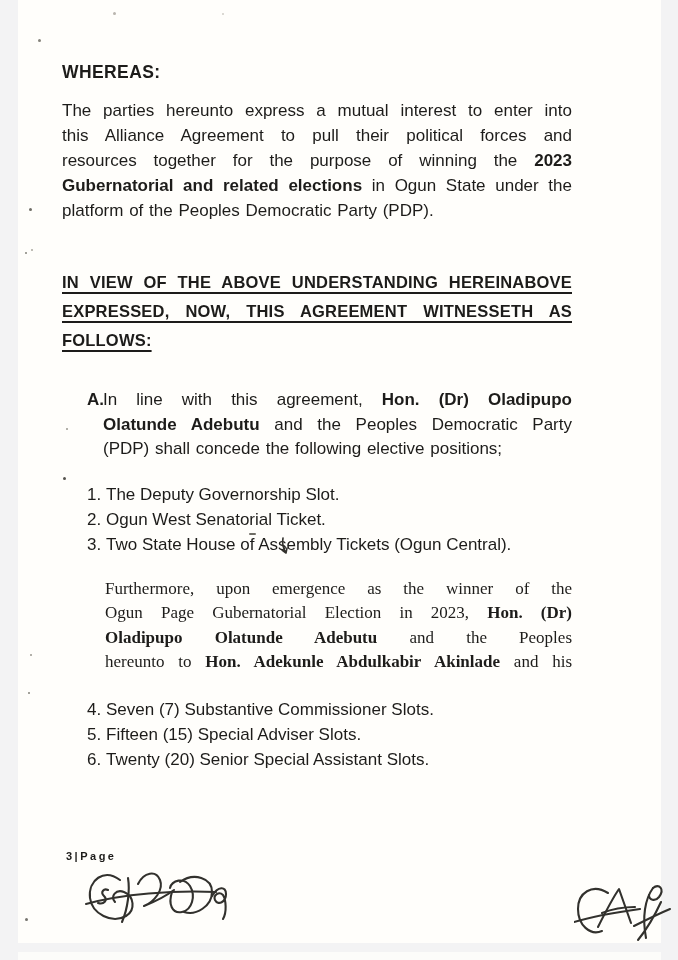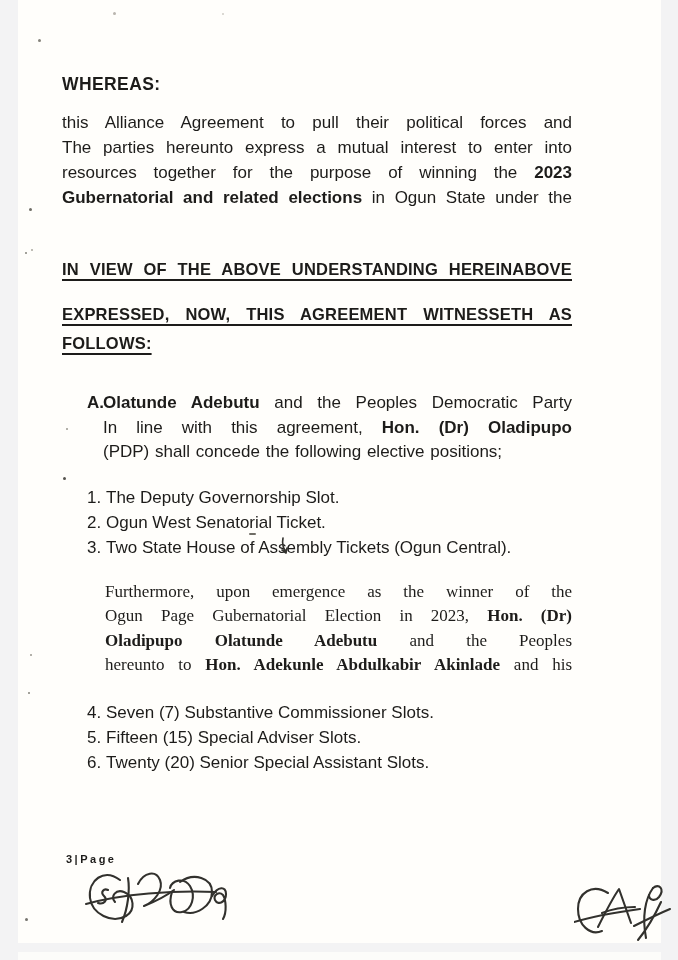--- a/index.html
+++ b/index.html
@@ -21,21 +21,21 @@
     color: #1d1c1a;
   }
   .next-page {
     position: absolute;
     left: 18px; top: 952px;
     width: 643px; height: 8px;
     background: #fcfcfa;
   }
   .content {
     position: absolute;
-    left: 44px; top: 12px;
+    left: 44px; top: 0;
     width: 510px;
   }
   b { font-weight: 700; }
 
   .whereas {
     margin: 59px 0 0 0;
     font-size: 17.5px;
     font-weight: 700;
     letter-spacing: 0.4px;
     line-height: 26px;
@@ -94,21 +94,21 @@
     margin-left: 4px;
   }
   .page-label {
     font-size: 11px;
     font-weight: 700;
     letter-spacing: 2.5px;
   }
 
   .jline { text-align: justify; text-align-last: justify; }
   .jline.last { text-align-last: left; }
-  .stretch-last .jline.last { text-align-last: justify; margin-top: 16px; }
+  .stretch-last .jline.last { text-align-last: justify; }
 
   .sig { position: absolute; }
   .sig path {
     fill: none;
     stroke: #32312d;
     stroke-width: 2.1;
     stroke-linecap: round;
     stroke-linejoin: round;
   }
   .sig-left  { left: 64px;  top: 858px; width: 156px; height: 72px; }
@@ -125,36 +125,37 @@
 </head>
 <body>
 
 <div class="backdrop">
   <div class="page">
     <div class="content">
 
       <h1 class="whereas">WHEREAS:</h1>
 
       <div class="intro">
+          <div class="jline"><span>The parties hereunto express a mutual interest to enter into</span></div>
           <div class="jline"><span>this Alliance Agreement to pull their political forces and</span></div>
-          <div class="jline"><span>The parties hereunto express a mutual interest to enter into</span></div>
           <div class="jline"><span>resources together for the purpose of winning the </span><b>2023</b></div>
           <div class="jline"><b>Gubernatorial and related elections</b><span> in Ogun State under the</span></div>
+          <div class="jline last"><span>platform of the Peoples Democratic Party (PDP).</span></div>
         </div>
 
       <div class="inview stretch-last">
           <div class="jline"><b>IN VIEW OF THE ABOVE UNDERSTANDING HEREINABOVE</b></div>
           <div class="jline last"><b>EXPRESSED, NOW, THIS AGREEMENT WITNESSETH AS FOLLOWS:</b></div>
         </div>
 
       <div class="clause">
         <span class="marker">A.</span>
         <div class="clause-lines">
+            <div class="jline"><span>In line with this agreement, </span><b>Hon. (Dr) Oladipupo</b></div>
             <div class="jline"><b>Olatunde Adebutu</b><span> and the Peoples Democratic Party</span></div>
-            <div class="jline"><span>In line with this agreement, </span><b>Hon. (Dr) Oladipupo</b></div>
             <div class="jline last"><span>(PDP) shall concede the following elective positions;</span></div>
           </div>
       </div>
 
       <ol class="numlist">
         <li>
           <span class="num">1.</span>
           <span>The Deputy Governorship Slot.</span>
         </li>
         <li>

